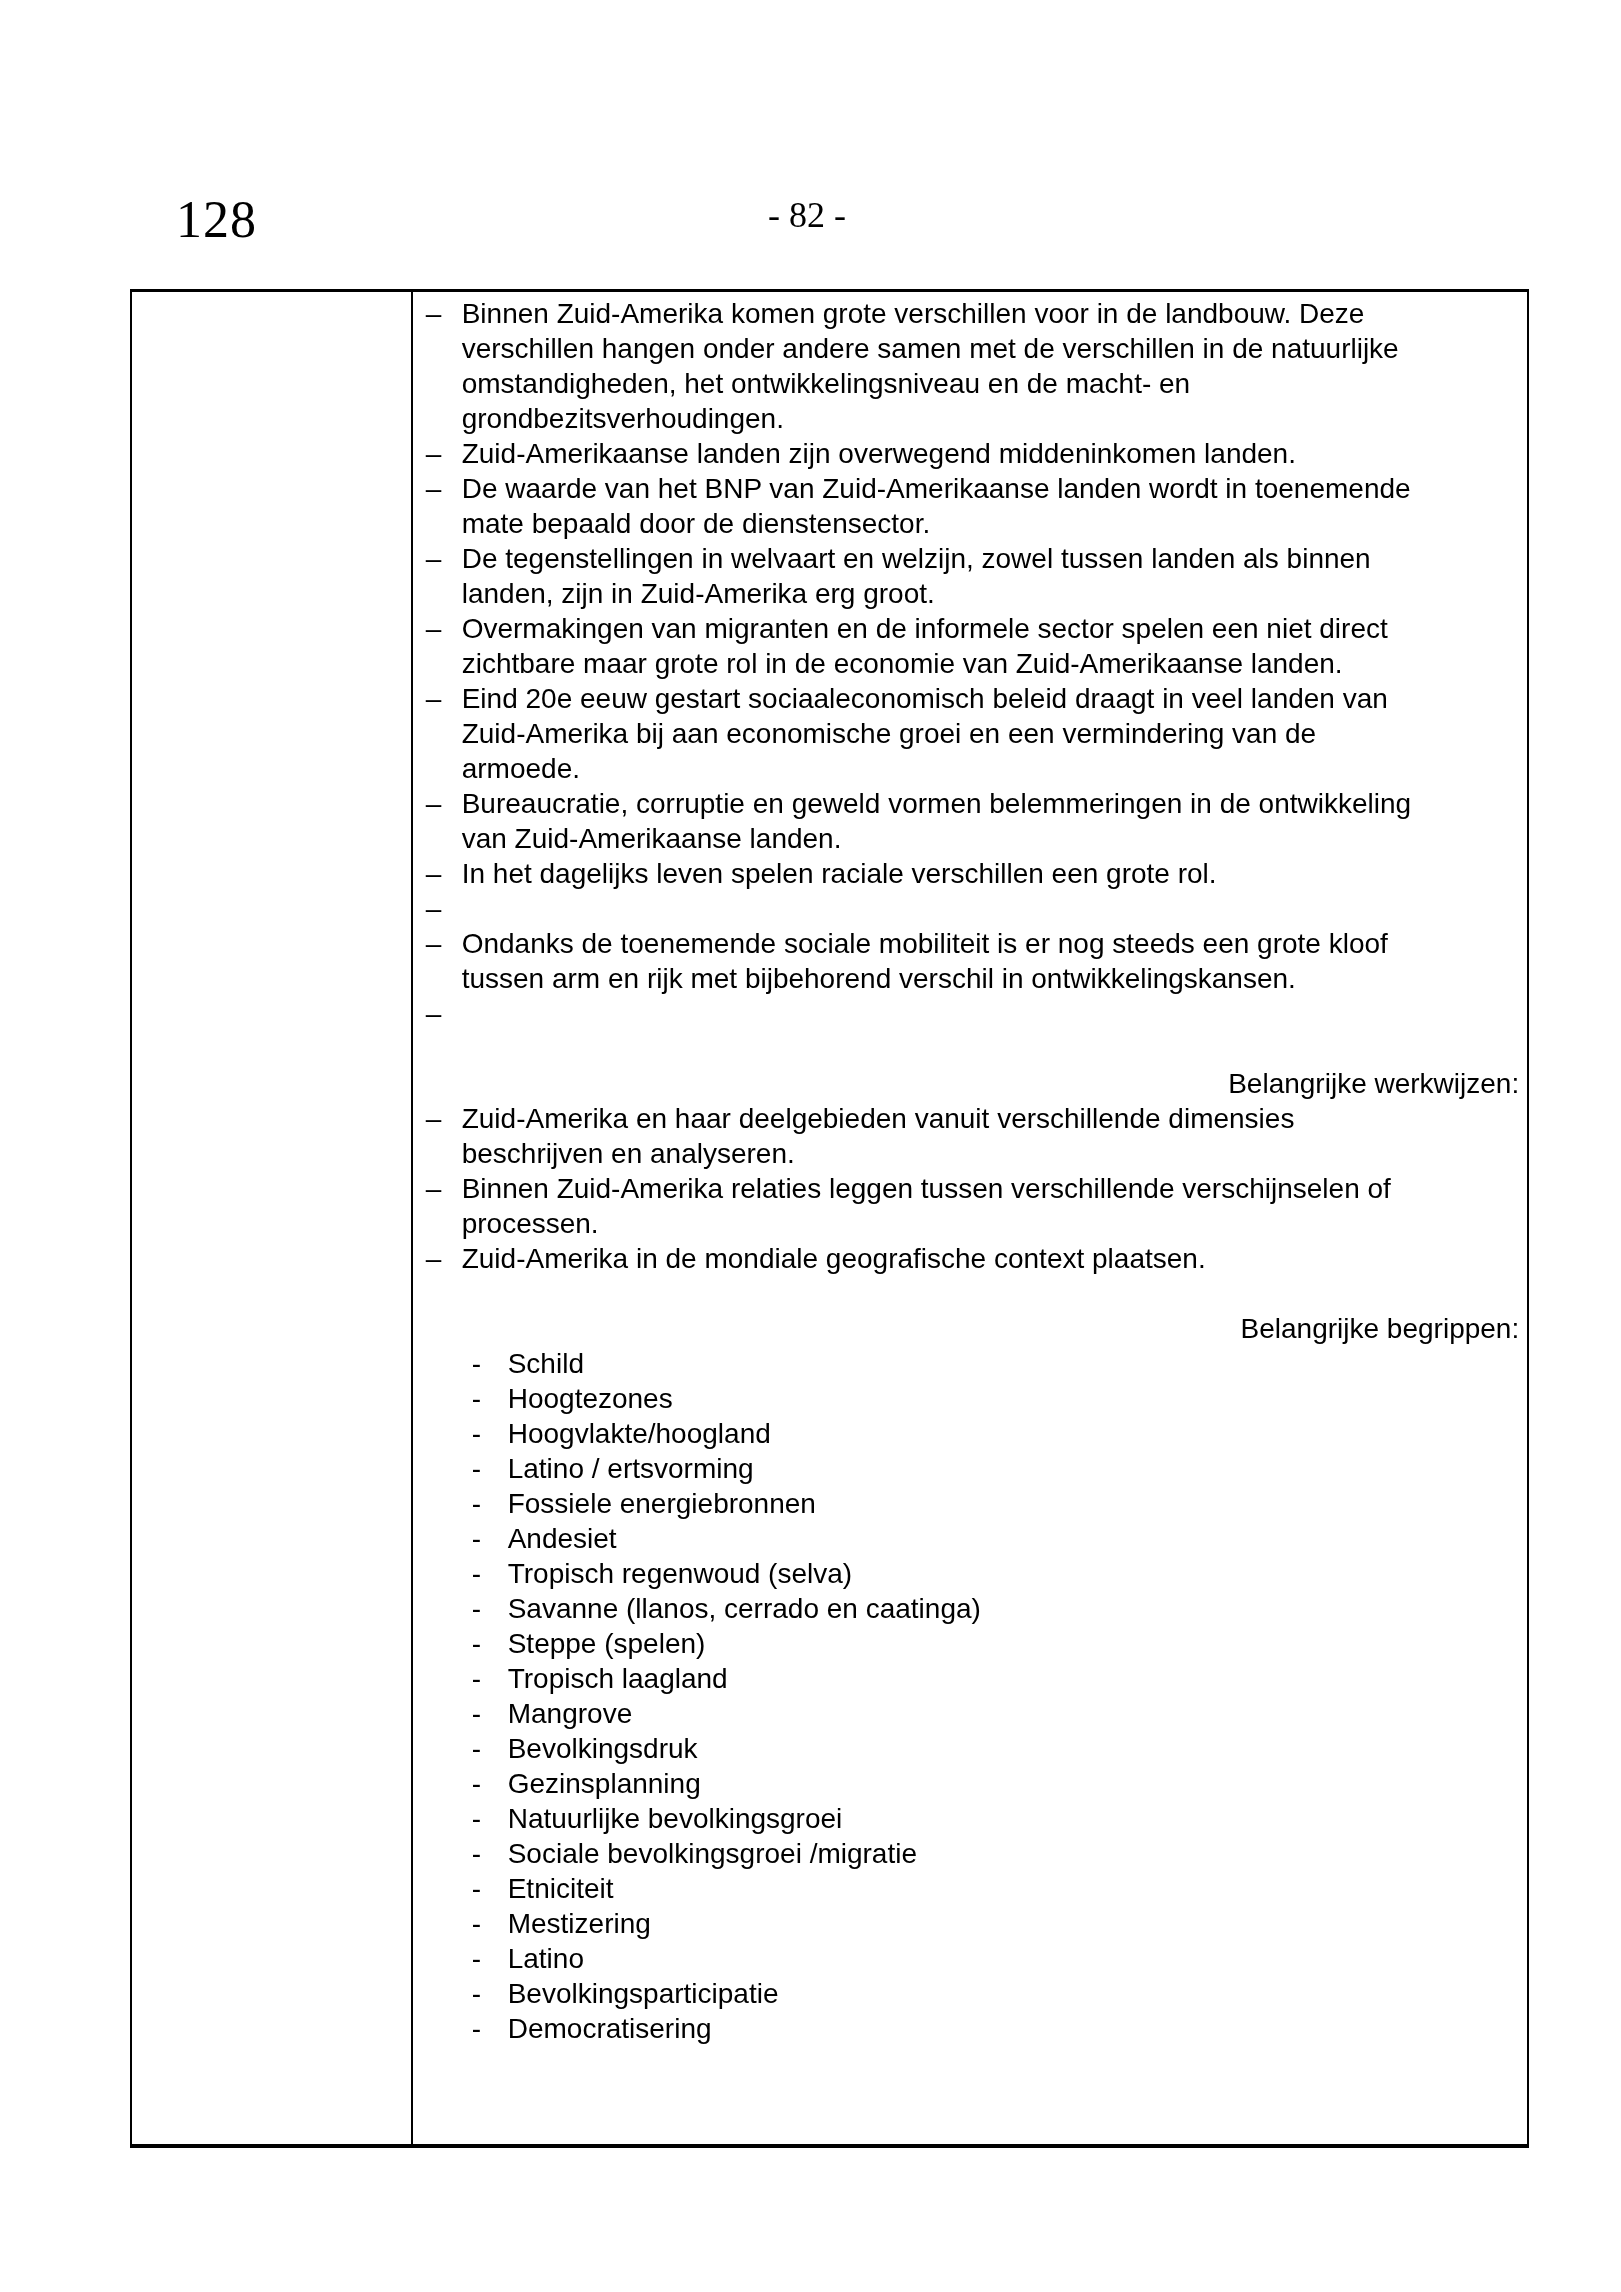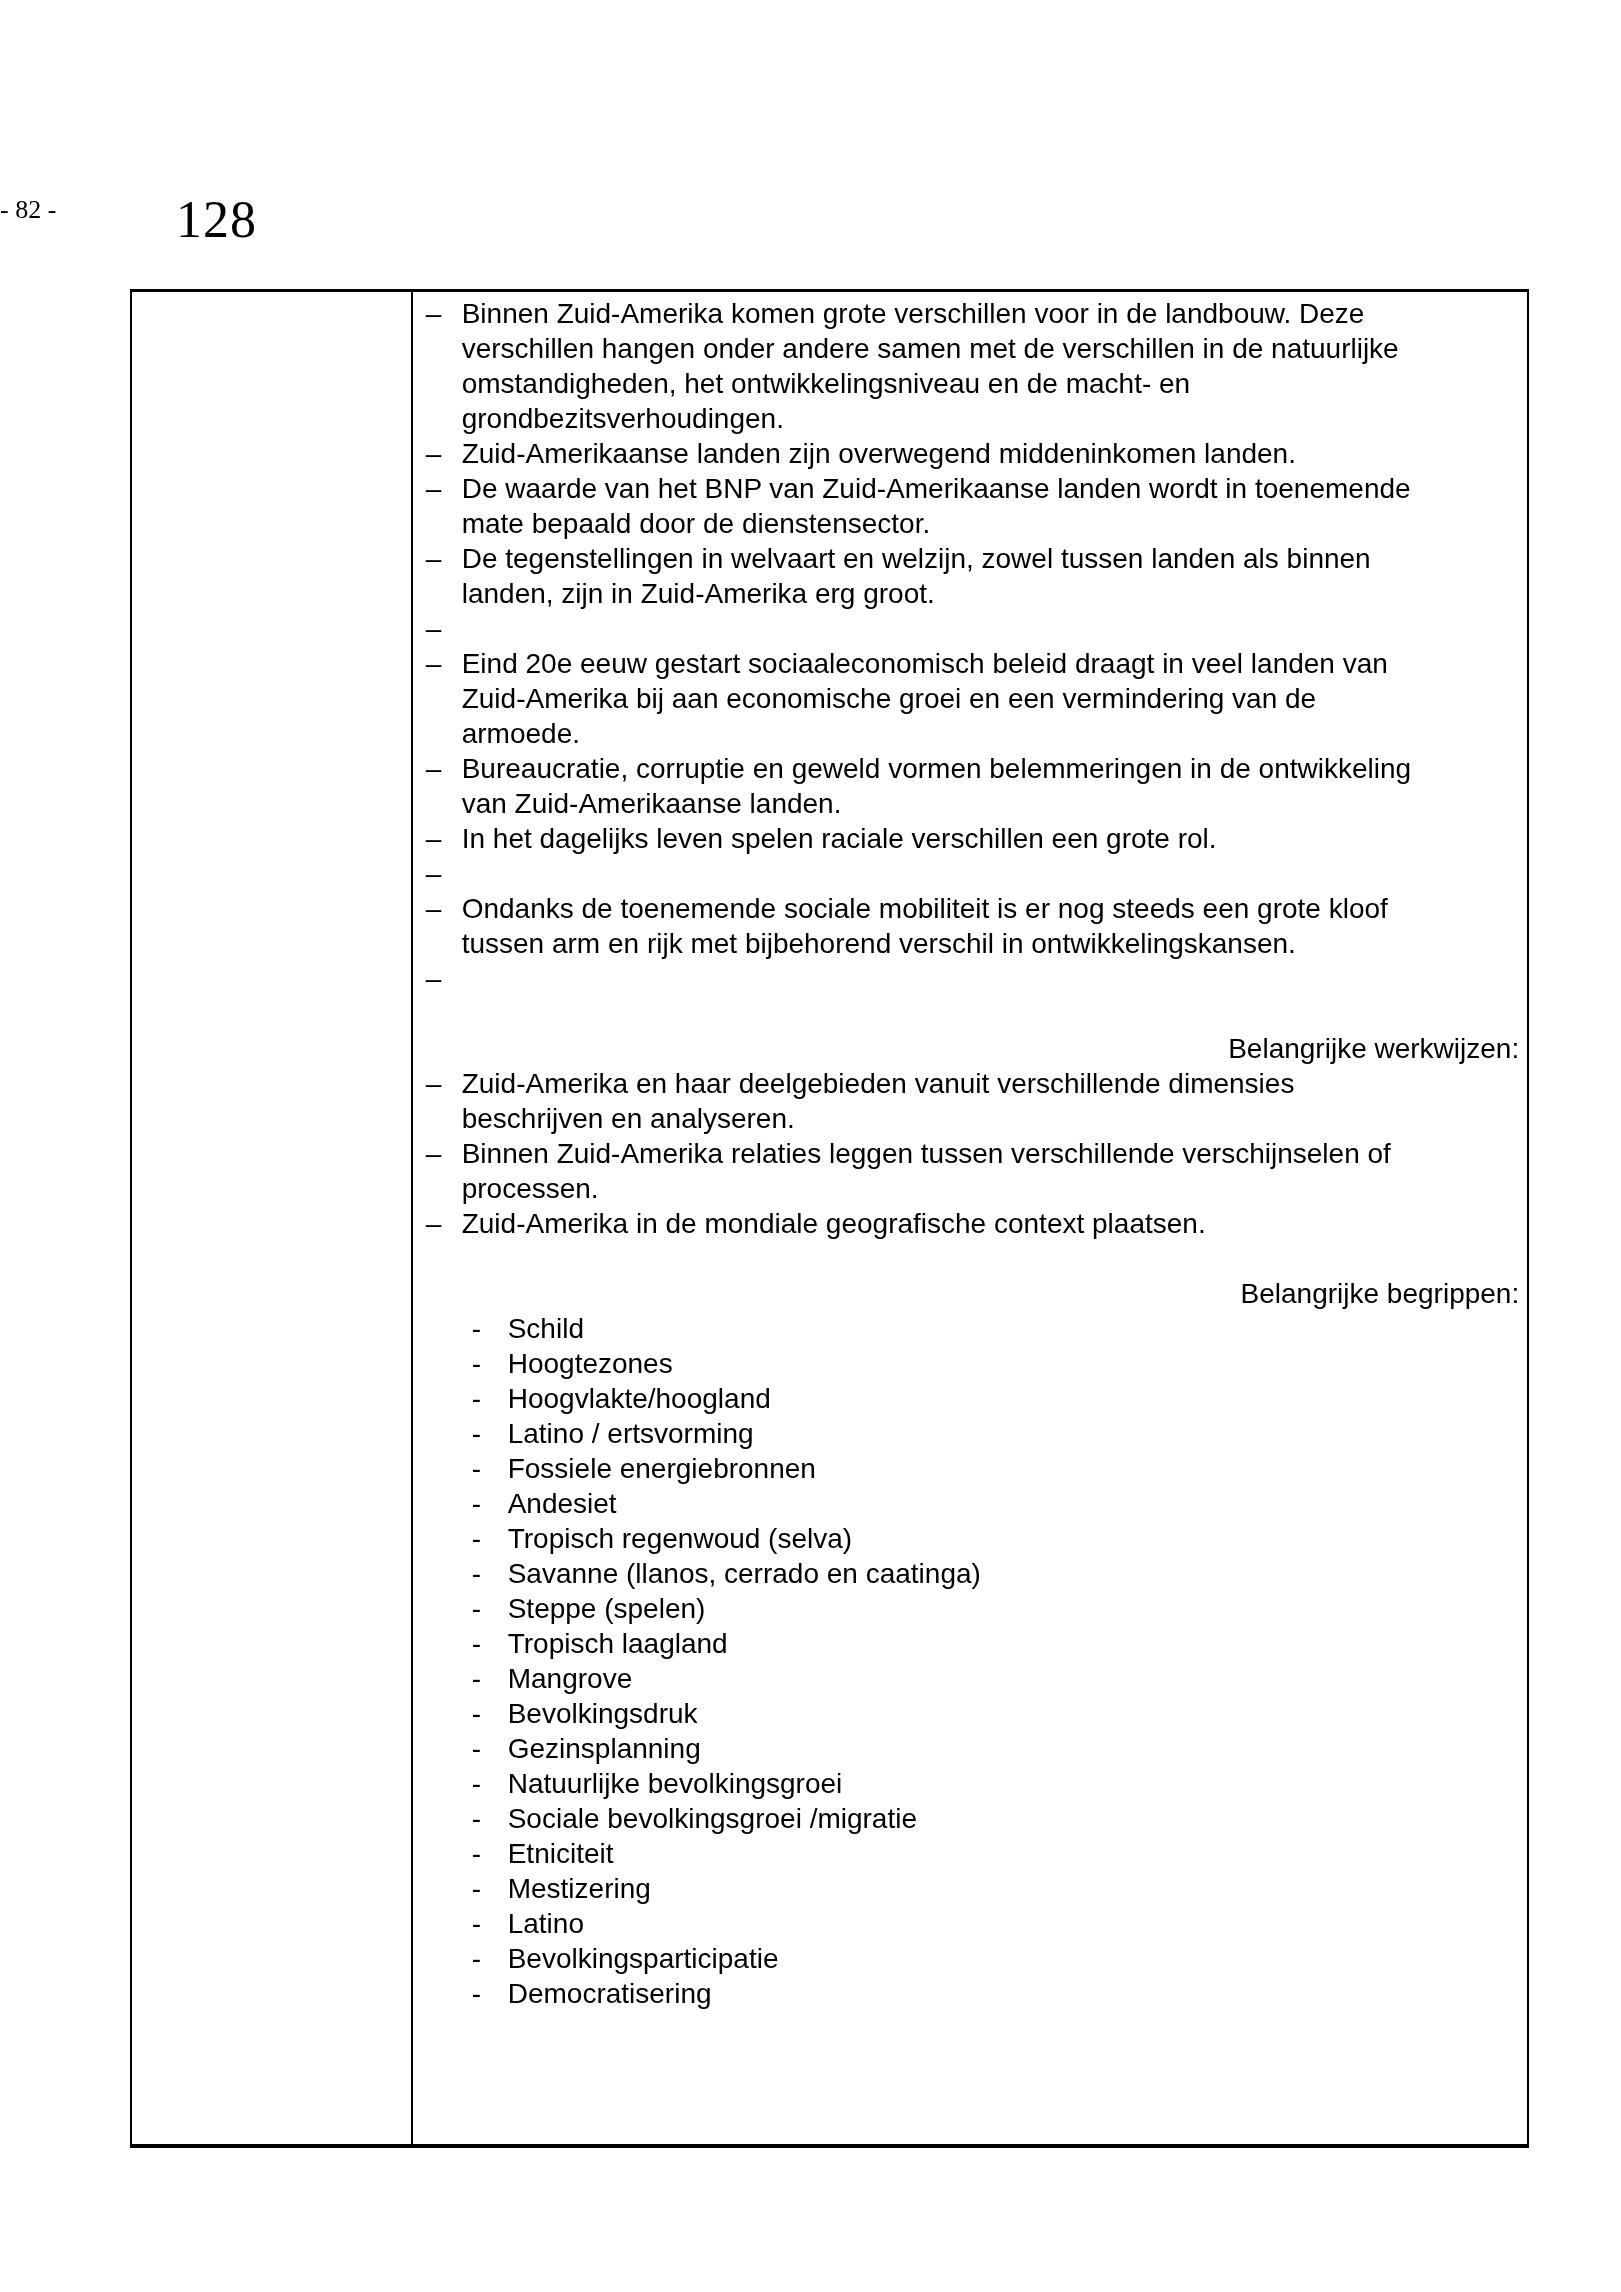--- a/index.html
+++ b/index.html
@@ -16,23 +16,23 @@
     font-family: "Liberation Serif", serif;
     font-weight: normal;
     font-size: 52px;
     line-height: 1;
     letter-spacing: 1px;
   }
   .page-num {
     position: absolute;
     left: 0; top: 197px;
     width: 1614px;
-    text-align: left;
+    text-align: center;
     font-family: "Liberation Serif", serif;
-    font-size: 26px;
+    font-size: 36px;
     line-height: 1;
   }
   .doc-table {
     position: absolute;
     left: 130px; top: 289px;
     width: 1399px; height: 1859px;
     box-sizing: border-box;
     border-top: 3.9px solid #000;
     border-bottom: 4.9px solid #000;
     border-left: 2.9px solid #000;
@@ -88,20 +88,22 @@
           <span class="item-text">De waarde van het BNP van Zuid-Amerikaanse landen wordt in toenemende
 mate bepaald door de dienstensector.</span>
         </li>
         <li>
           <span class="marker">–</span>
           <span class="item-text">De tegenstellingen in welvaart en welzijn, zowel tussen landen als binnen
 landen, zijn in Zuid-Amerika erg groot.</span>
         </li>
         <li>
           <span class="marker">–</span>
+          <span class="item-text">Overmakingen van migranten en de informele sector spelen een niet direct
+zichtbare maar grote rol in de economie van Zuid-Amerikaanse landen.</span>
         </li>
         <li>
           <span class="marker">–</span>
           <span class="item-text">Eind 20e eeuw gestart sociaaleconomisch beleid draagt in veel landen van
 Zuid-Amerika bij aan economische groei en een vermindering van de
 armoede.</span>
         </li>
         <li>
           <span class="marker">–</span>
           <span class="item-text">Bureaucratie, corruptie en geweld vormen belemmeringen in de ontwikkeling

